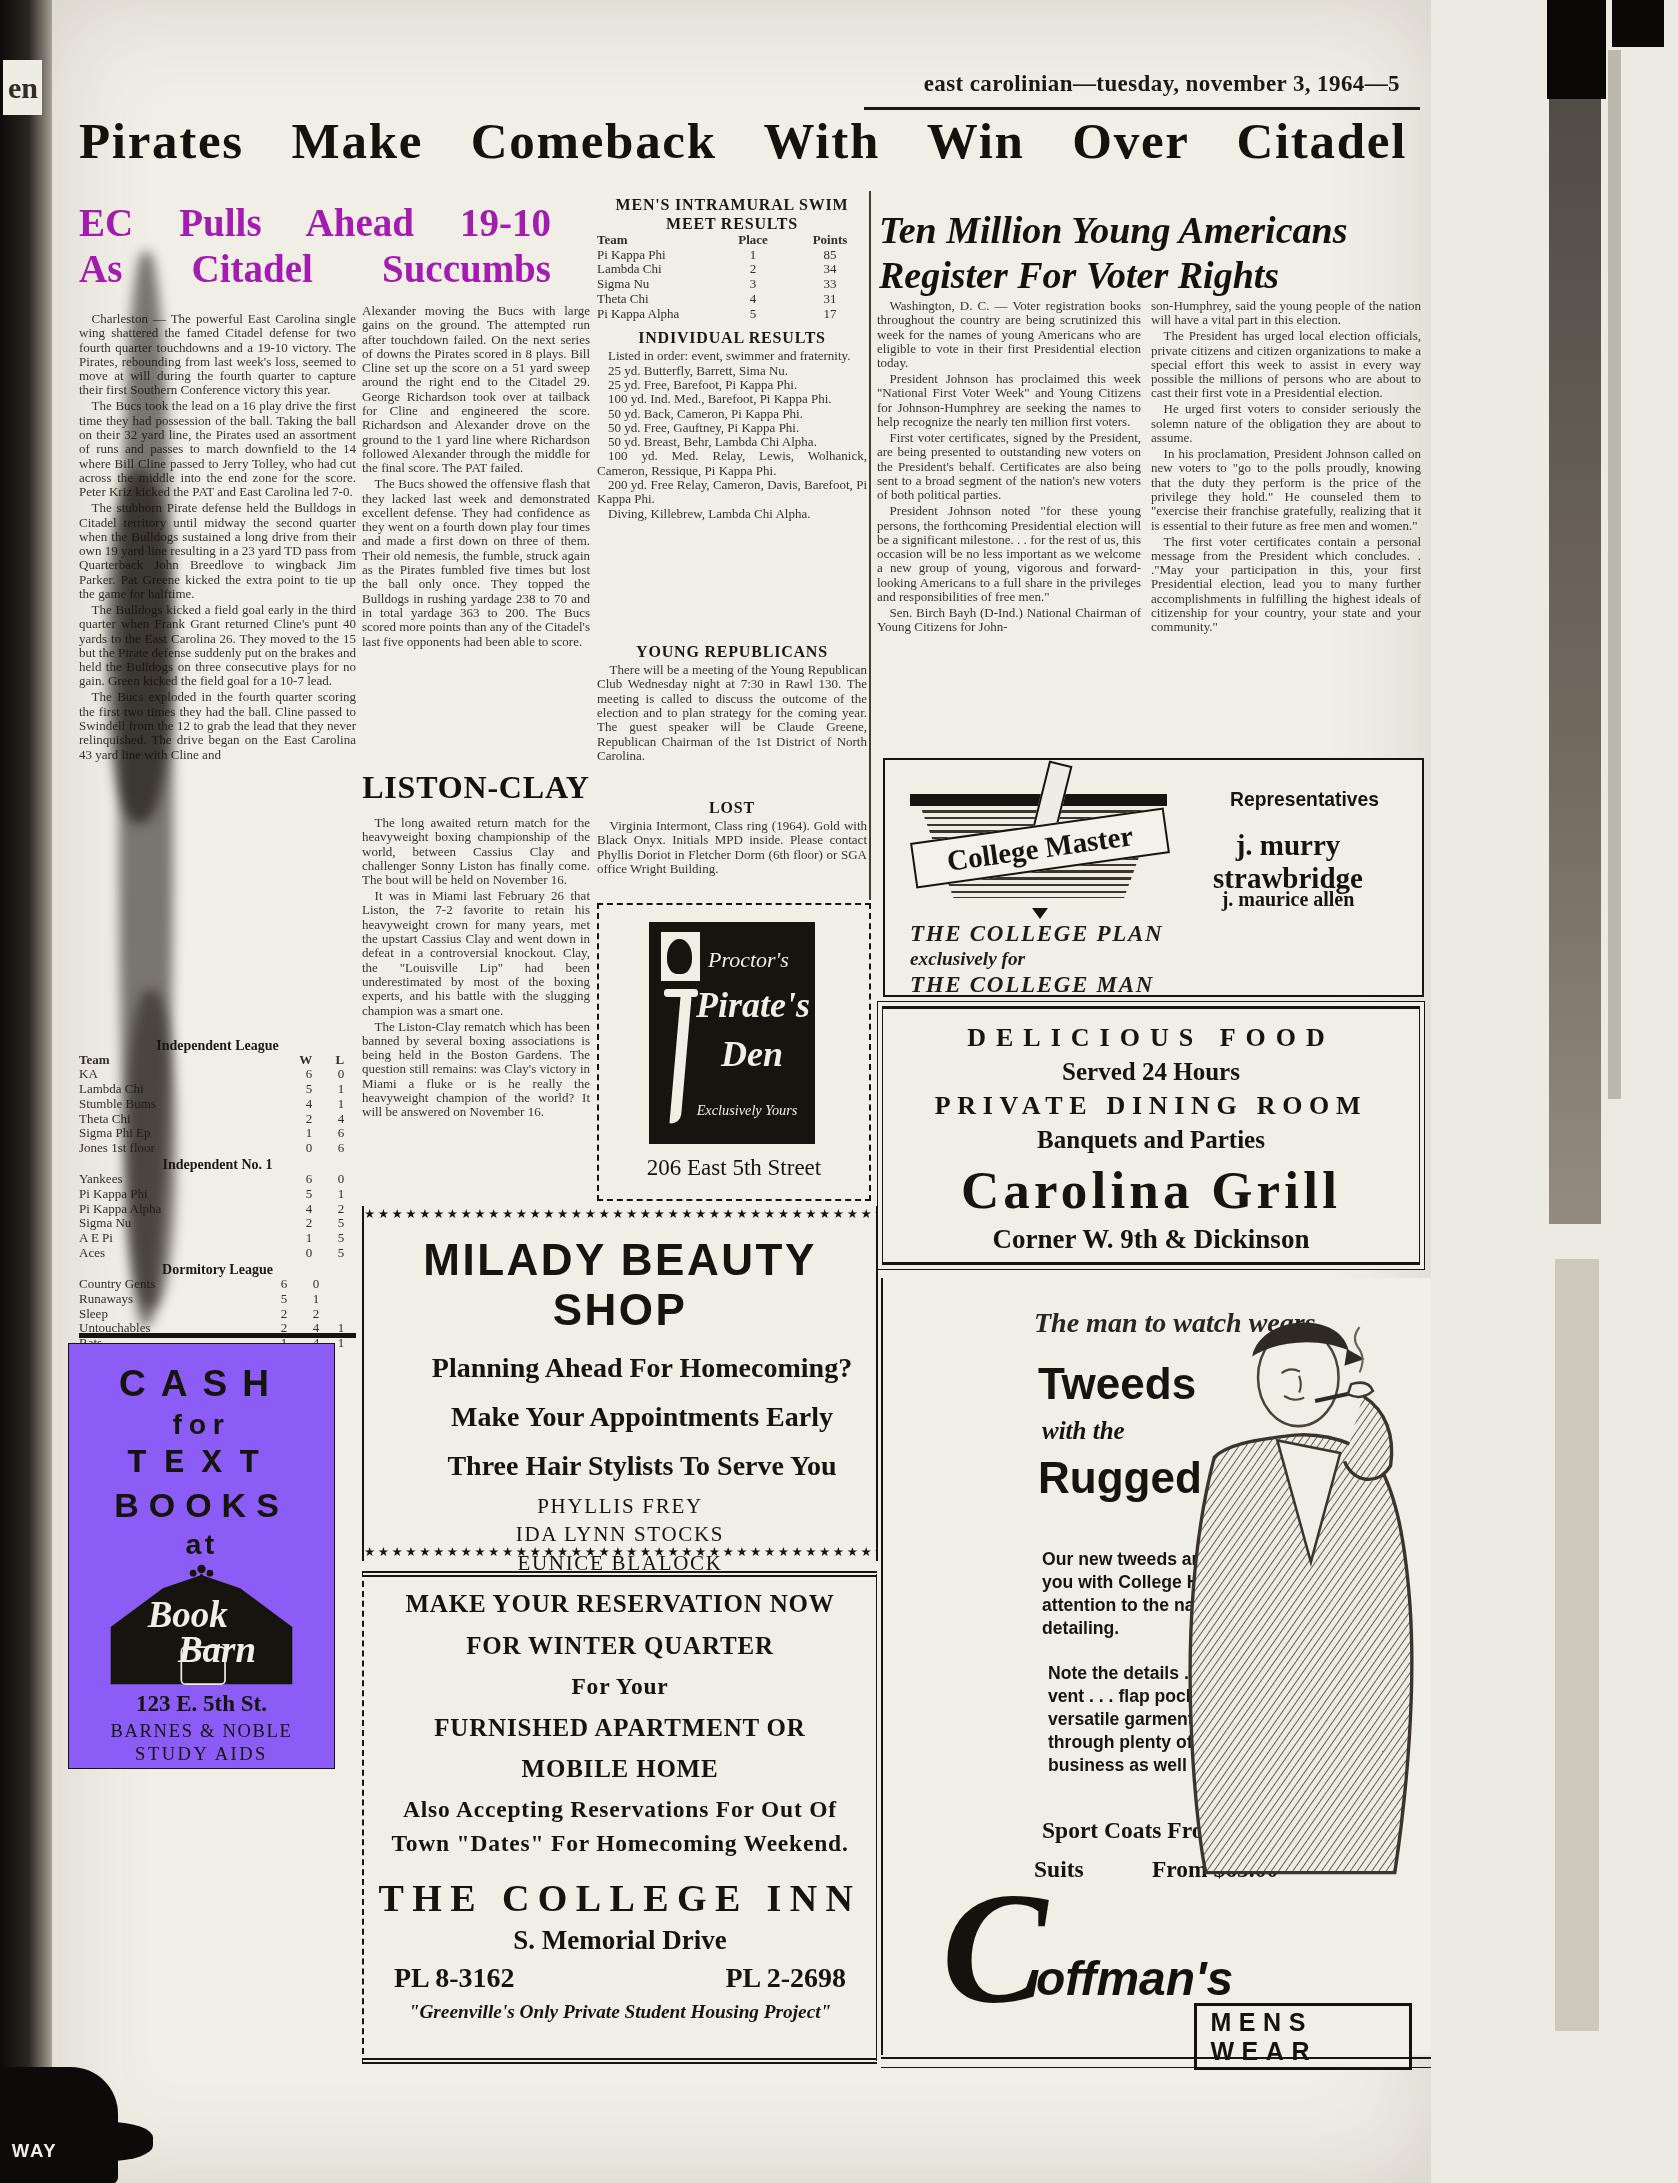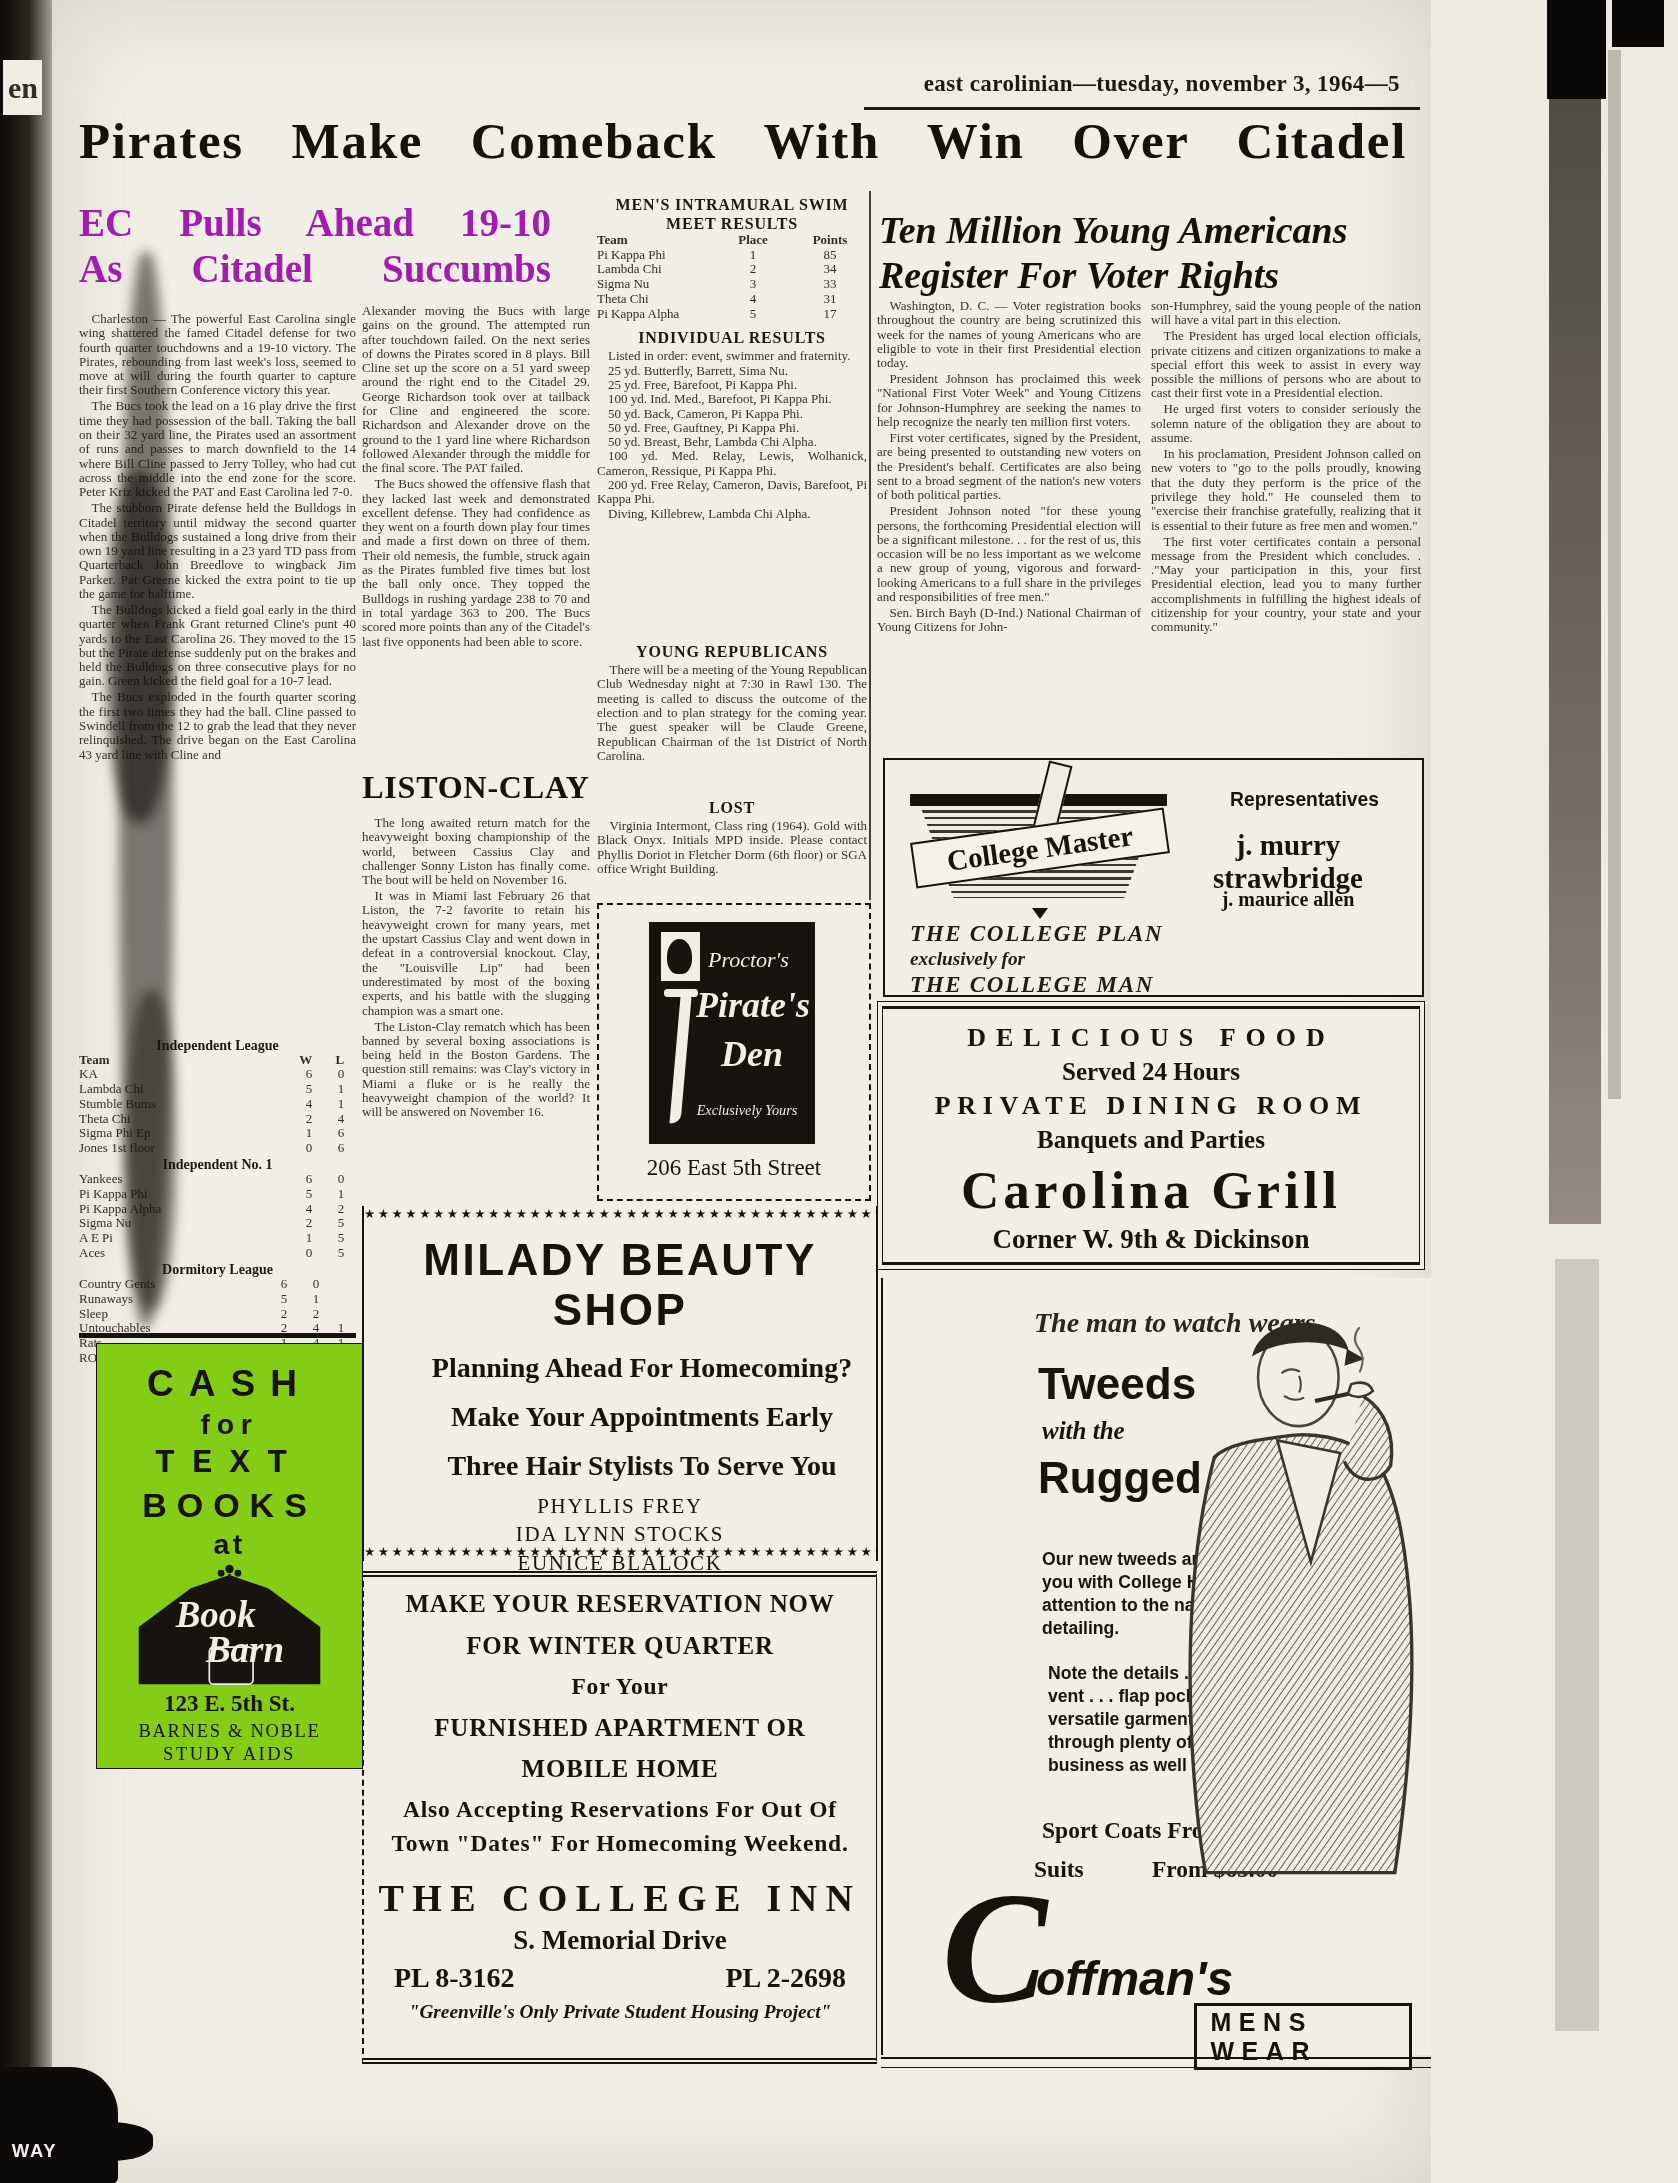--- a/index.html
+++ b/index.html
@@ -131,22 +131,22 @@
      border-left:2.5px dashed #17130e;border-right:1.7px solid #17130e;text-align:center;}
   .ci-l{font-size:25px;font-weight:bold;margin-top:13.4px;letter-spacing:0.8px;}
   .ci-l.small{font-size:23.5px;}
   .ci-name{margin-top:18.5px;font-size:38px;font-weight:bold;letter-spacing:8.4px;}
   .ci-addr{margin-top:5px;font-size:27px;font-weight:bold;}
   .ci-phones{display:flex;justify-content:space-between;padding:6.7px 30px 0 30px;font-size:28px;font-weight:bold;}
   .ci-slogan{margin-top:6.7px;font-size:19.3px;font-weight:bold;font-style:italic;}
 
   
   .bb-bar{position:absolute;left:29px;top:1333px;width:277px;height:5px;background:#17130e;}
-  .bb-ad{position:absolute;left:46px;top:1343px;width:265px;height:424px;border:1.7px solid #17130e;
-     background:#84cc16;text-align:center;color:#17130e;overflow:hidden;}
+  .bb-ad{position:absolute;left:18px;top:1343px;width:265px;height:424px;border:1.7px solid #17130e;
+     background:#8b5cf6;text-align:center;color:#17130e;overflow:hidden;}
   .bb-l{font-family:"Liberation Sans",sans-serif;font-weight:bold;}
   .bb-cash{margin-top:18.5px;font-size:37px;letter-spacing:15px;}
   .bb-for{margin-top:3.4px;font-size:28.5px;letter-spacing:6.7px;}
   .bb-text{margin-top:3.4px;font-size:34px;letter-spacing:17px;font-family:Liberation Mono, monospace;}
   .bb-books{margin-top:3.4px;font-size:34px;letter-spacing:10px;}
   .bb-at{margin-top:3.4px;font-size:28.5px;letter-spacing:3.4px;}
   .bb-addr{font-size:23px;font-weight:bold;margin-top:1.7px;}
   .bb-bn{font-size:18.5px;letter-spacing:1.7px;margin-top:3.4px;}
   .bb-sa{font-size:18.5px;letter-spacing:2.5px;margin-top:1.7px;}
 

